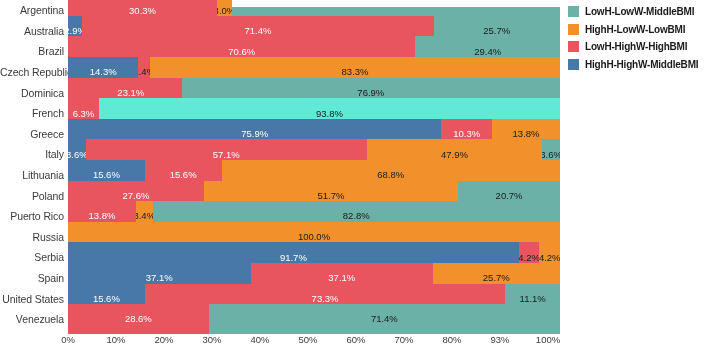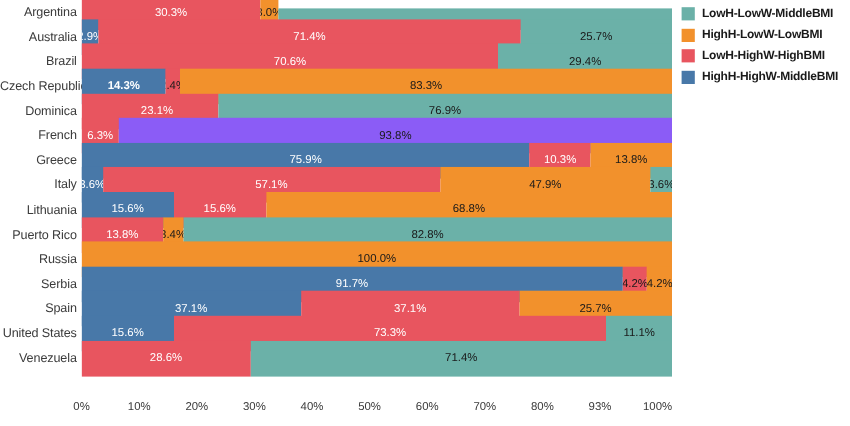--- a/index.html
+++ b/index.html
@@ -152,21 +152,21 @@
           </div>
           <div class="seg" style="width: 29.4%; background: rgb(107, 177, 168);">
             <span class="seg-label" style="color: rgb(26, 26, 26);">29.4%</span>
           </div>
         </div>
       </div>
       <div class="bar-row">
         <div class="row-label">Czech Republic</div>
         <div class="bar-track">
           <div class="seg" style="width: 14.3%; background: rgb(72, 120, 168);">
-            <span class="seg-label" style="color: rgb(255, 255, 255); font-weight: bold;">14.3%</span>
+            <span class="seg-label" style="color: rgb(255, 255, 255);">14.3%</span>
           </div>
           <div class="seg" style="width: 2.4%; background: rgb(232, 85, 95);">
             <span class="seg-label" style="color: rgb(26, 26, 26);">2.4%</span>
           </div>
           <div class="seg" style="width: 83.3%; background: rgb(242, 145, 44);">
             <span class="seg-label" style="color: rgb(26, 26, 26);">83.3%</span>
           </div>
         </div>
       </div>
       <div class="bar-row">
@@ -179,21 +179,21 @@
             <span class="seg-label" style="color: rgb(26, 26, 26);">76.9%</span>
           </div>
         </div>
       </div>
       <div class="bar-row">
         <div class="row-label">French</div>
         <div class="bar-track">
           <div class="seg" style="width: 6.3%; background: rgb(232, 85, 95);">
             <span class="seg-label" style="color: rgb(255, 255, 255);">6.3%</span>
           </div>
-          <div class="seg" style="width: 93.8%; background: #8b5cf6; align-items: center;">
+          <div class="seg" style="width: 93.8%; background: #5eead4; align-items: center;">
             <span class="seg-label" style="color: rgb(26, 26, 26);">93.8%</span>
           </div>
         </div>
       </div>
       <div class="bar-row">
         <div class="row-label">Greece</div>
         <div class="bar-track">
           <div class="seg" style="width: 75.9%; background: rgb(72, 120, 168);">
             <span class="seg-label" style="color: rgb(255, 255, 255);">75.9%</span>
           </div>
@@ -226,20 +226,34 @@
         <div class="row-label">Lithuania</div>
         <div class="bar-track">
           <div class="seg" style="width: 15.6%; background: rgb(72, 120, 168);">
             <span class="seg-label" style="color: rgb(255, 255, 255);">15.6%</span>
           </div>
           <div class="seg" style="width: 15.6%; background: rgb(232, 85, 95);">
             <span class="seg-label" style="color: rgb(255, 255, 255);">15.6%</span>
           </div>
           <div class="seg" style="width: 68.8%; background: rgb(242, 145, 44);">
             <span class="seg-label" style="color: rgb(26, 26, 26);">68.8%</span>
+          </div>
+        </div>
+      </div>
+      <div class="bar-row">
+        <div class="row-label">Poland</div>
+        <div class="bar-track">
+          <div class="seg" style="width: 27.6%; background: rgb(232, 85, 95);">
+            <span class="seg-label" style="color: rgb(255, 255, 255);">27.6%</span>
+          </div>
+          <div class="seg" style="width: 51.7%; background: rgb(242, 145, 44);">
+            <span class="seg-label" style="color: rgb(26, 26, 26);">51.7%</span>
+          </div>
+          <div class="seg" style="width: 20.7%; background: rgb(107, 177, 168);">
+            <span class="seg-label" style="color: rgb(26, 26, 26);">20.7%</span>
           </div>
         </div>
       </div>
       <div class="bar-row">
         <div class="row-label">Puerto Rico</div>
         <div class="bar-track">
           <div class="seg" style="width: 13.8%; background: rgb(232, 85, 95);">
             <span class="seg-label" style="color: rgb(255, 255, 255);">13.8%</span>
           </div>
           <div class="seg" style="width: 3.4%; background: rgb(242, 145, 44);">

